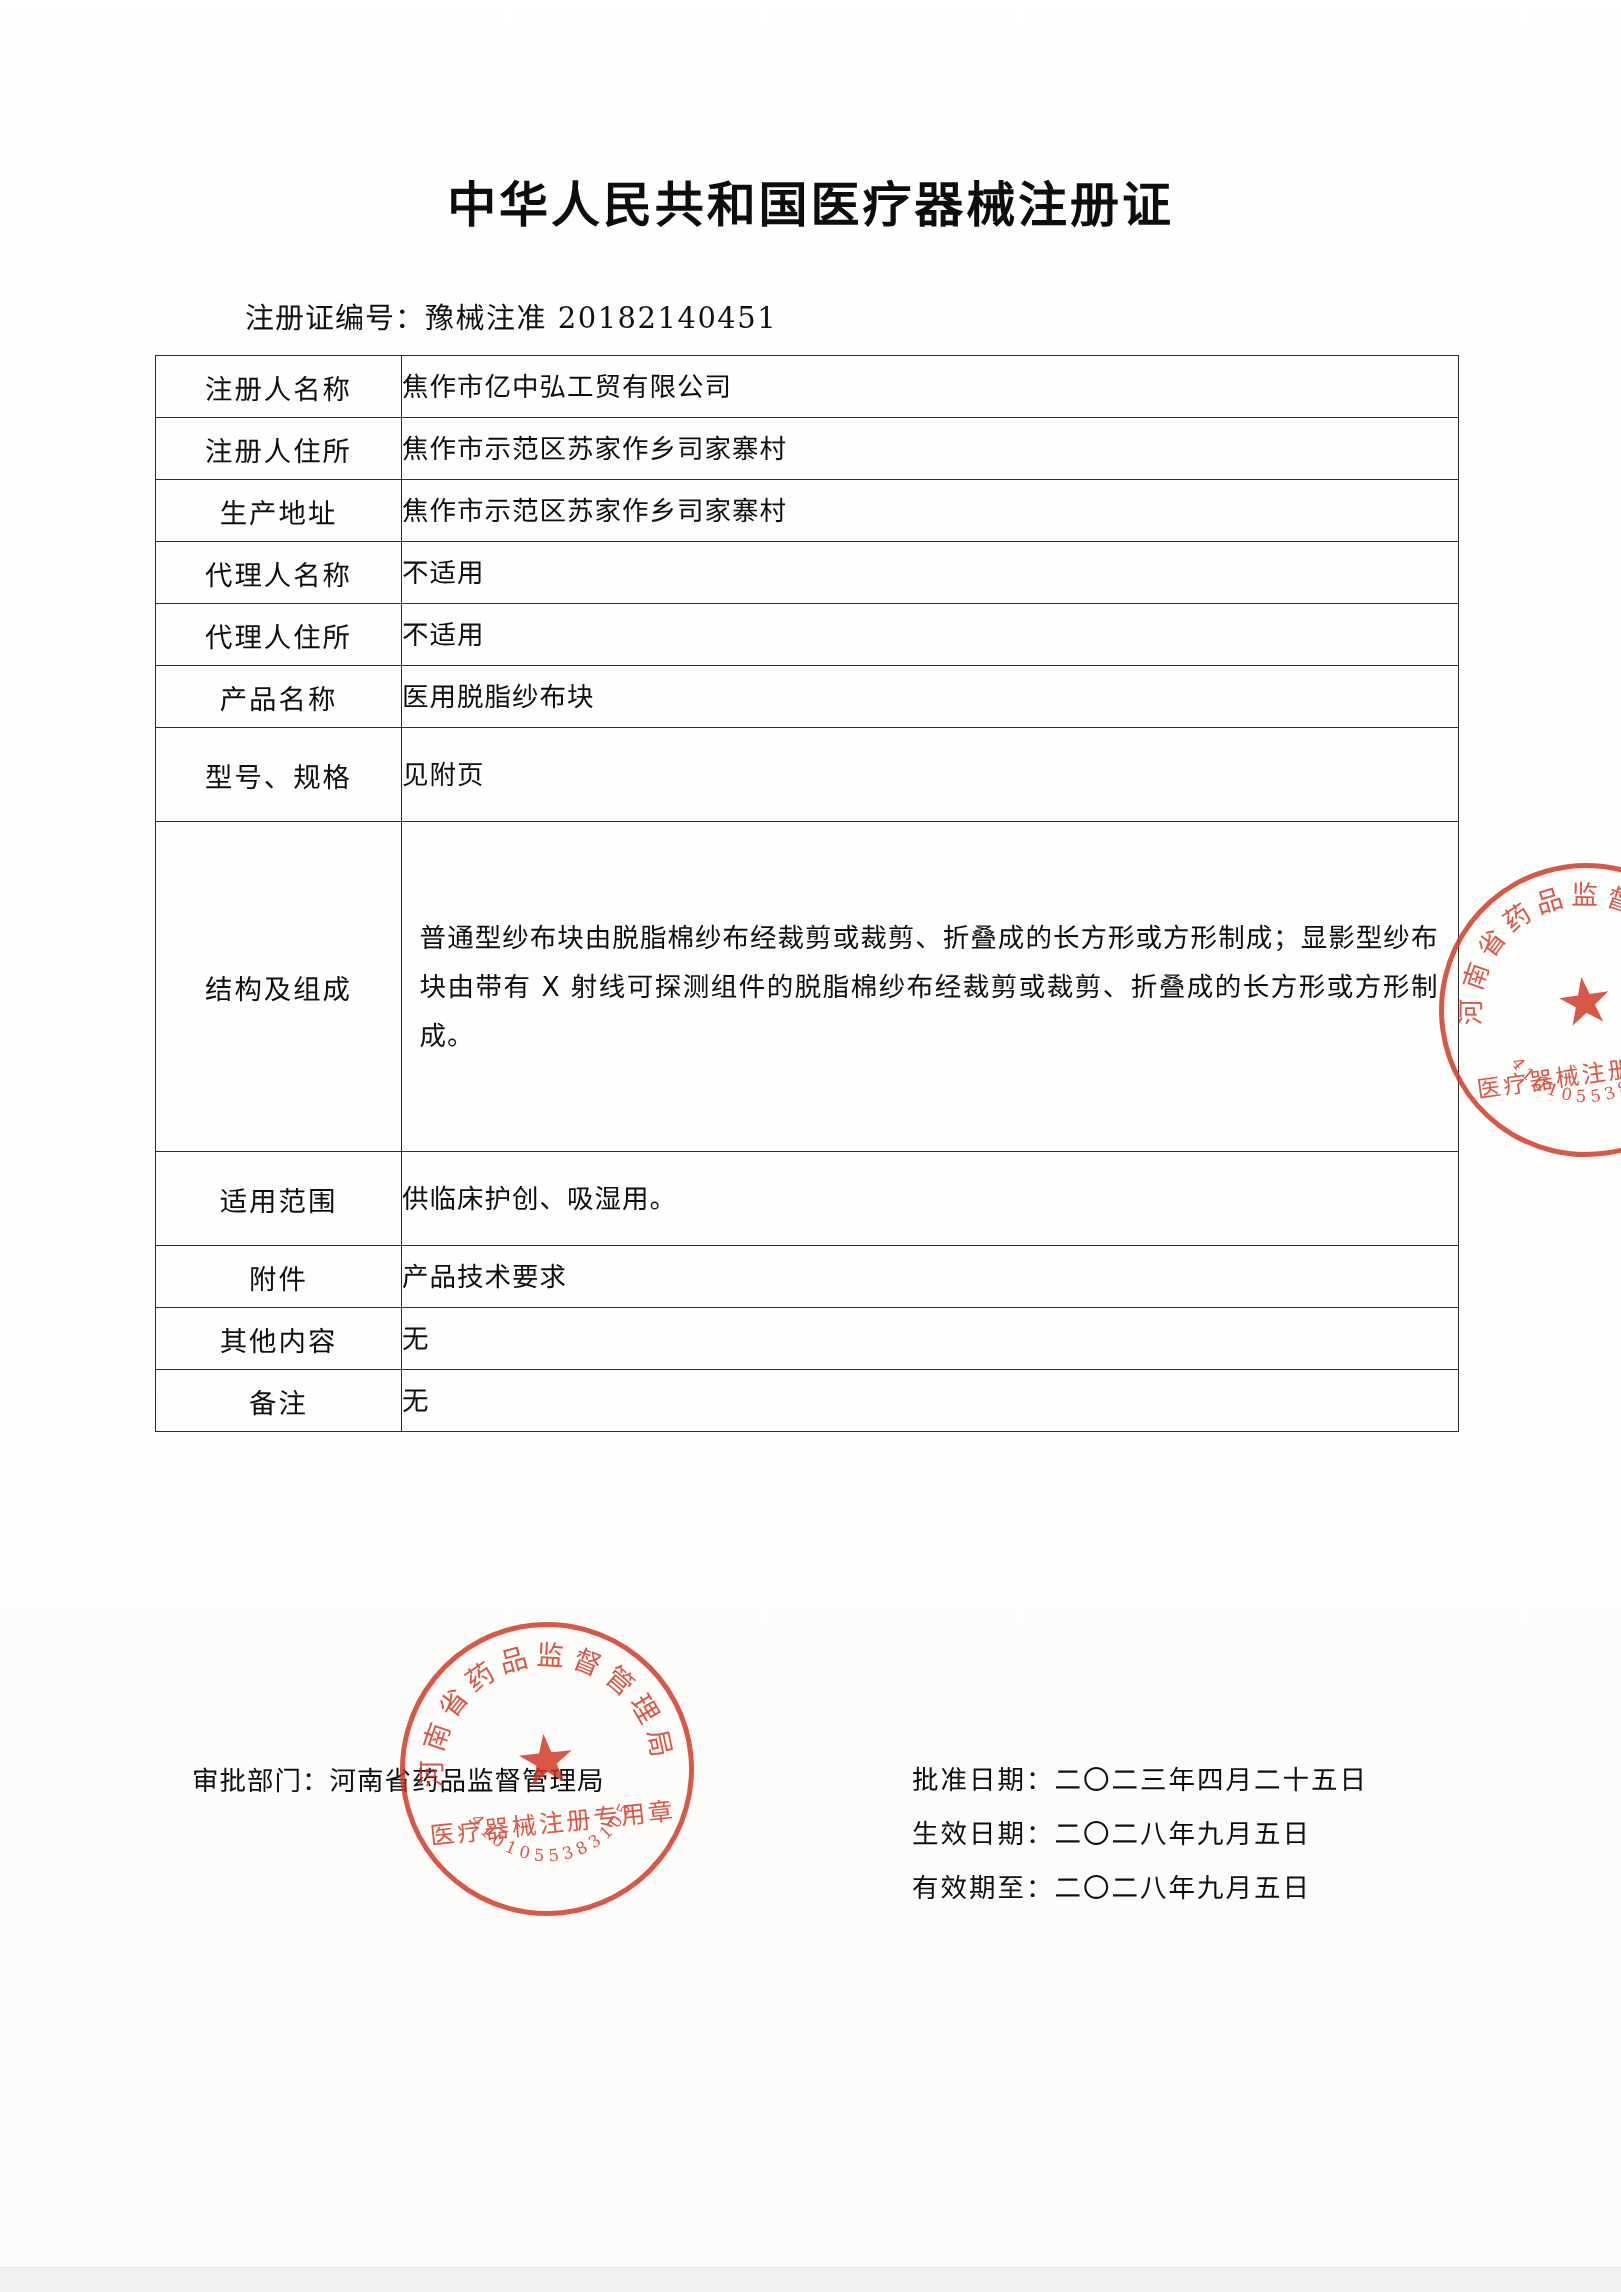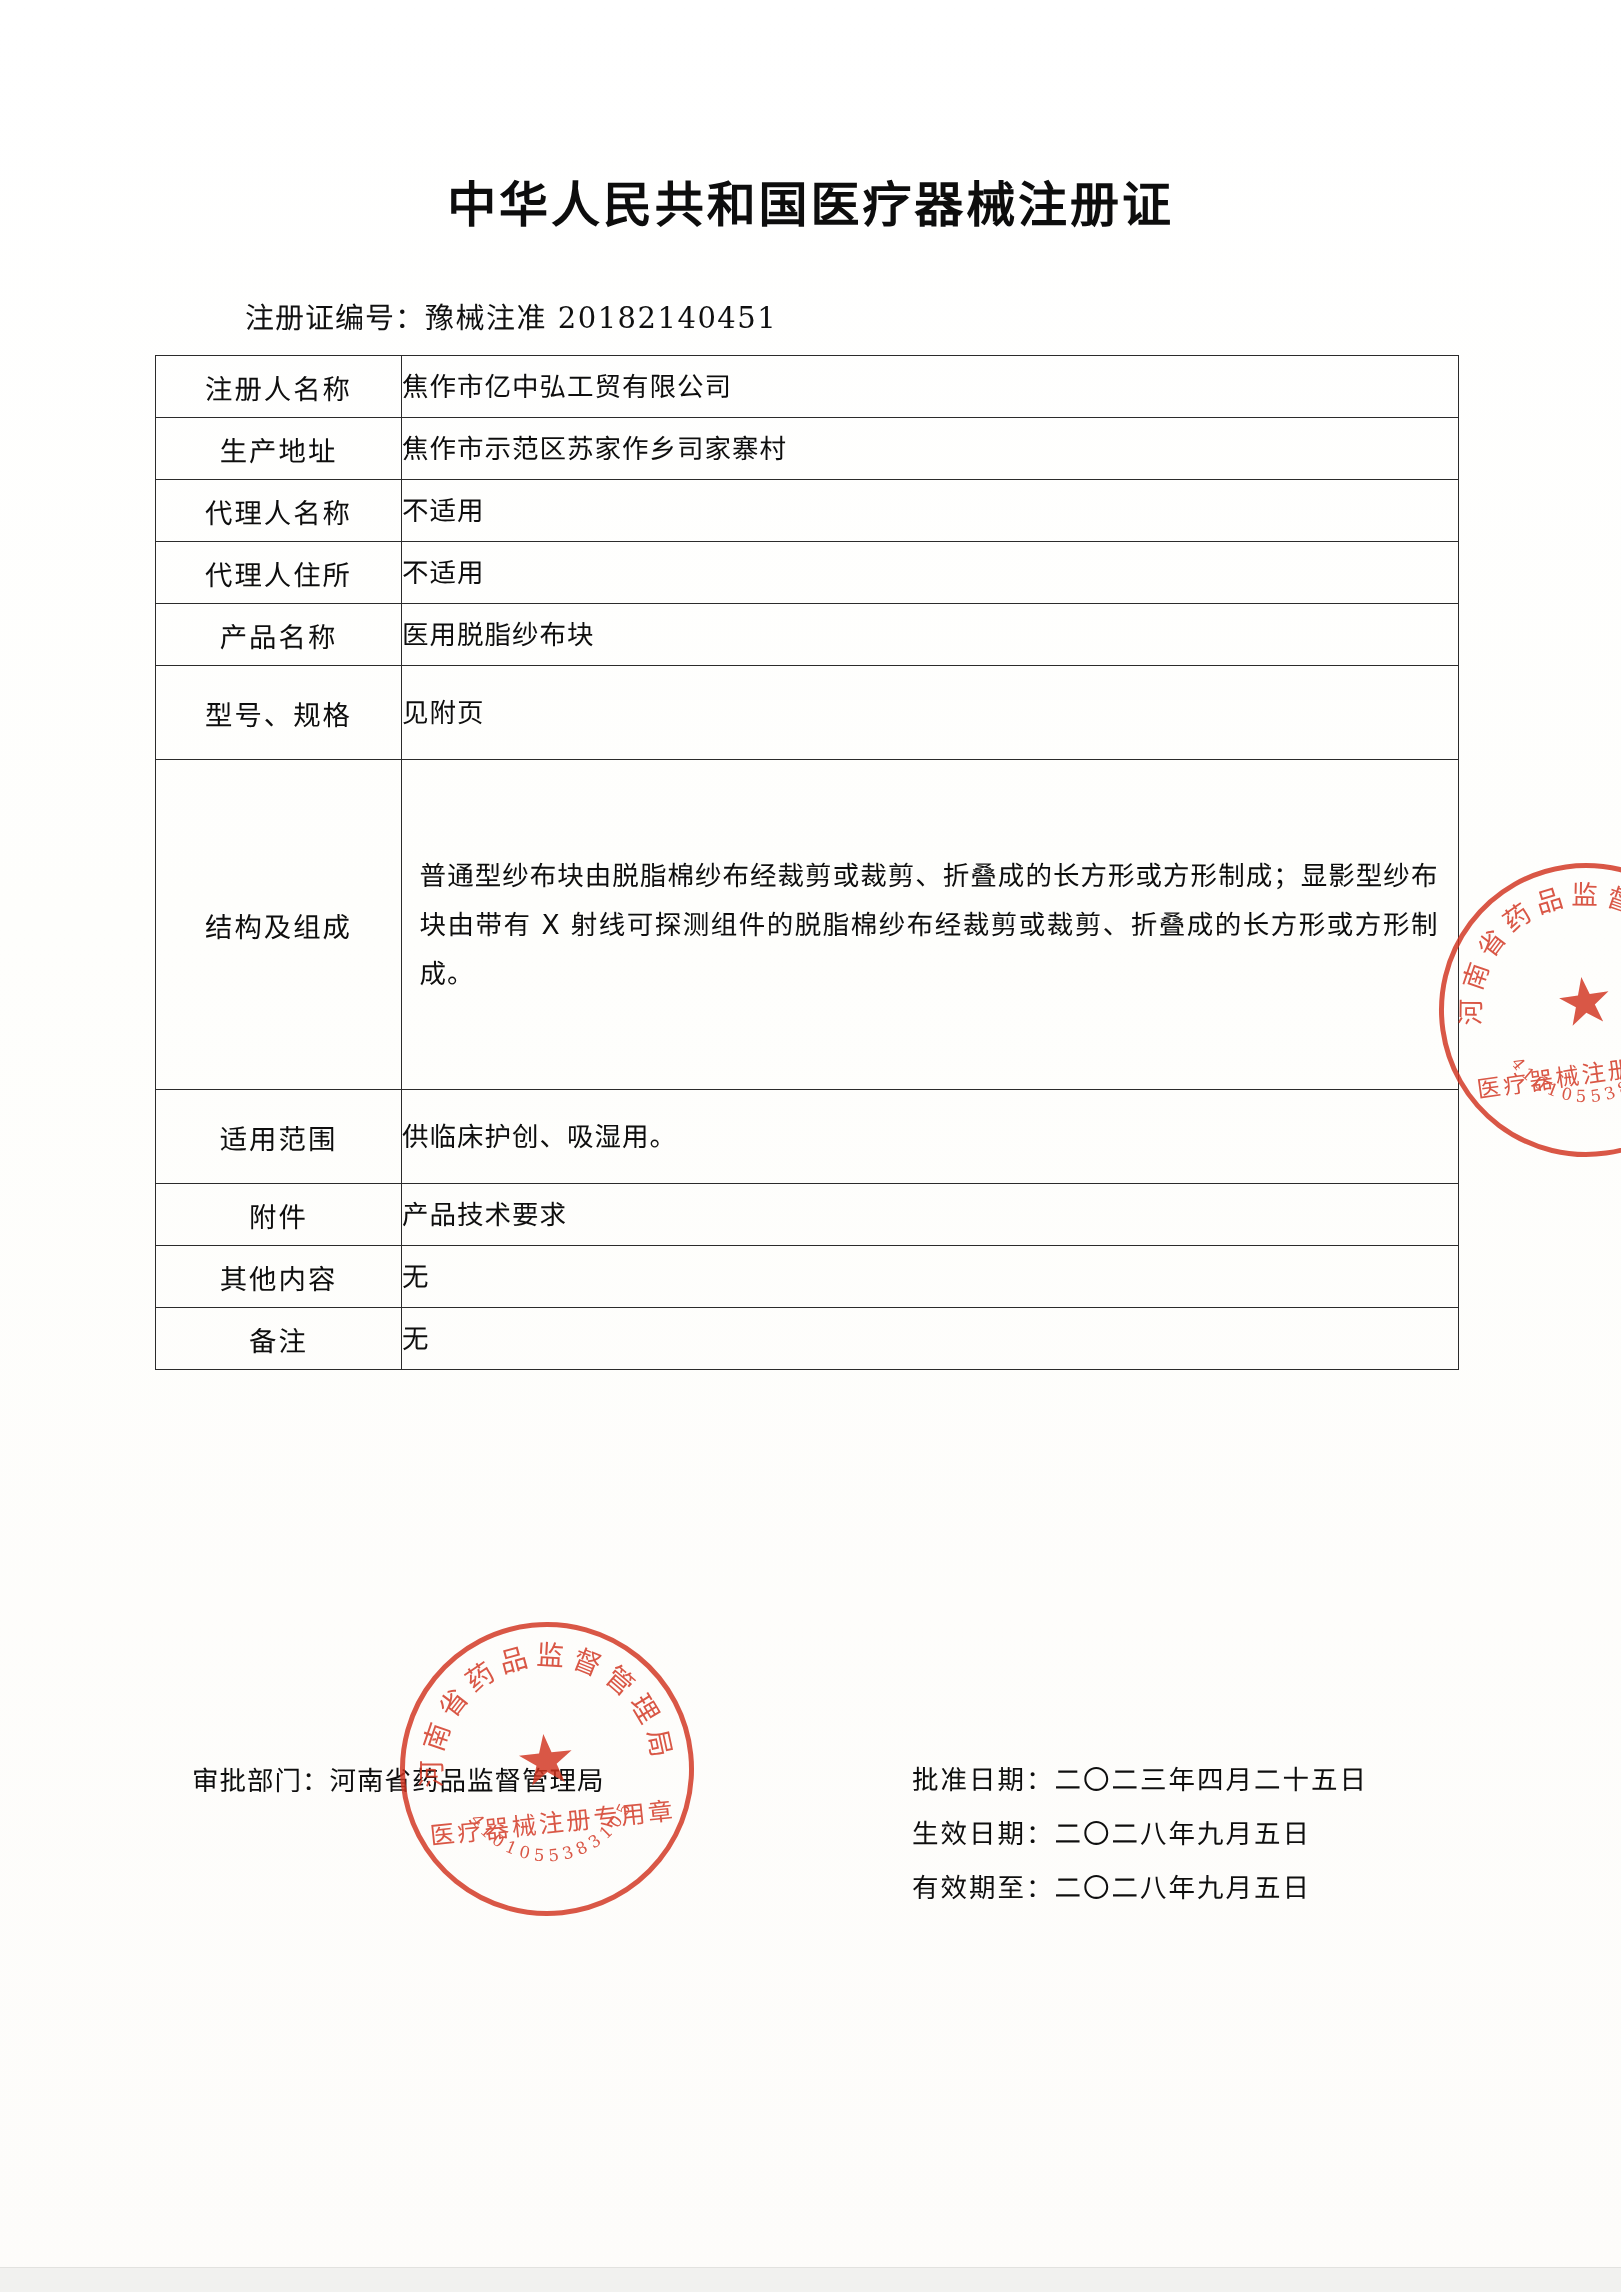--- a/index.html
+++ b/index.html
@@ -213,20 +213,24 @@
 
   <div class="cert-number">
     <span>注册证编号：</span><span class="num">豫械注准 20182140451</span>
   </div>
 
   <table class="main">
     <tbody>
       <tr class="r-short">
         <td class="label">注册人名称</td>
         <td class="value">焦作市亿中弘工贸有限公司</td>
+      </tr>
+      <tr class="r-short">
+        <td class="label">注册人住所</td>
+        <td class="value">焦作市示范区苏家作乡司家寨村</td>
       </tr>
       <tr class="r-short">
         <td class="label">生产地址</td>
         <td class="value">焦作市示范区苏家作乡司家寨村</td>
       </tr>
       <tr class="r-short">
         <td class="label">代理人名称</td>
         <td class="value">不适用</td>
       </tr>
       <tr class="r-short">

